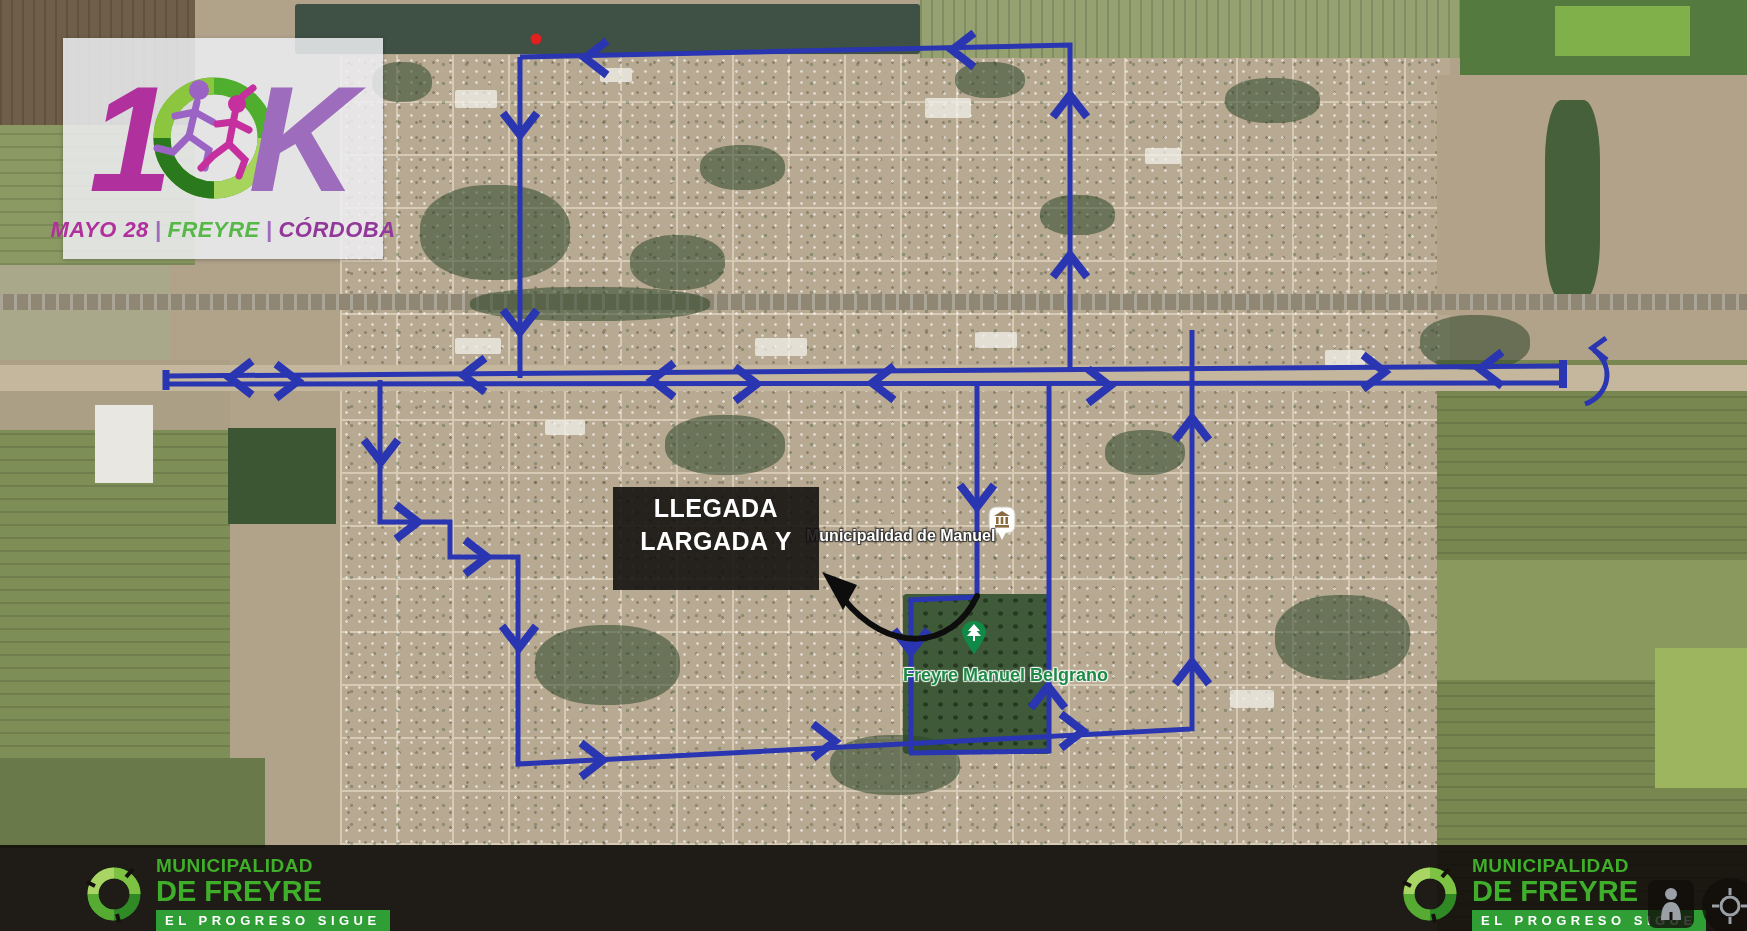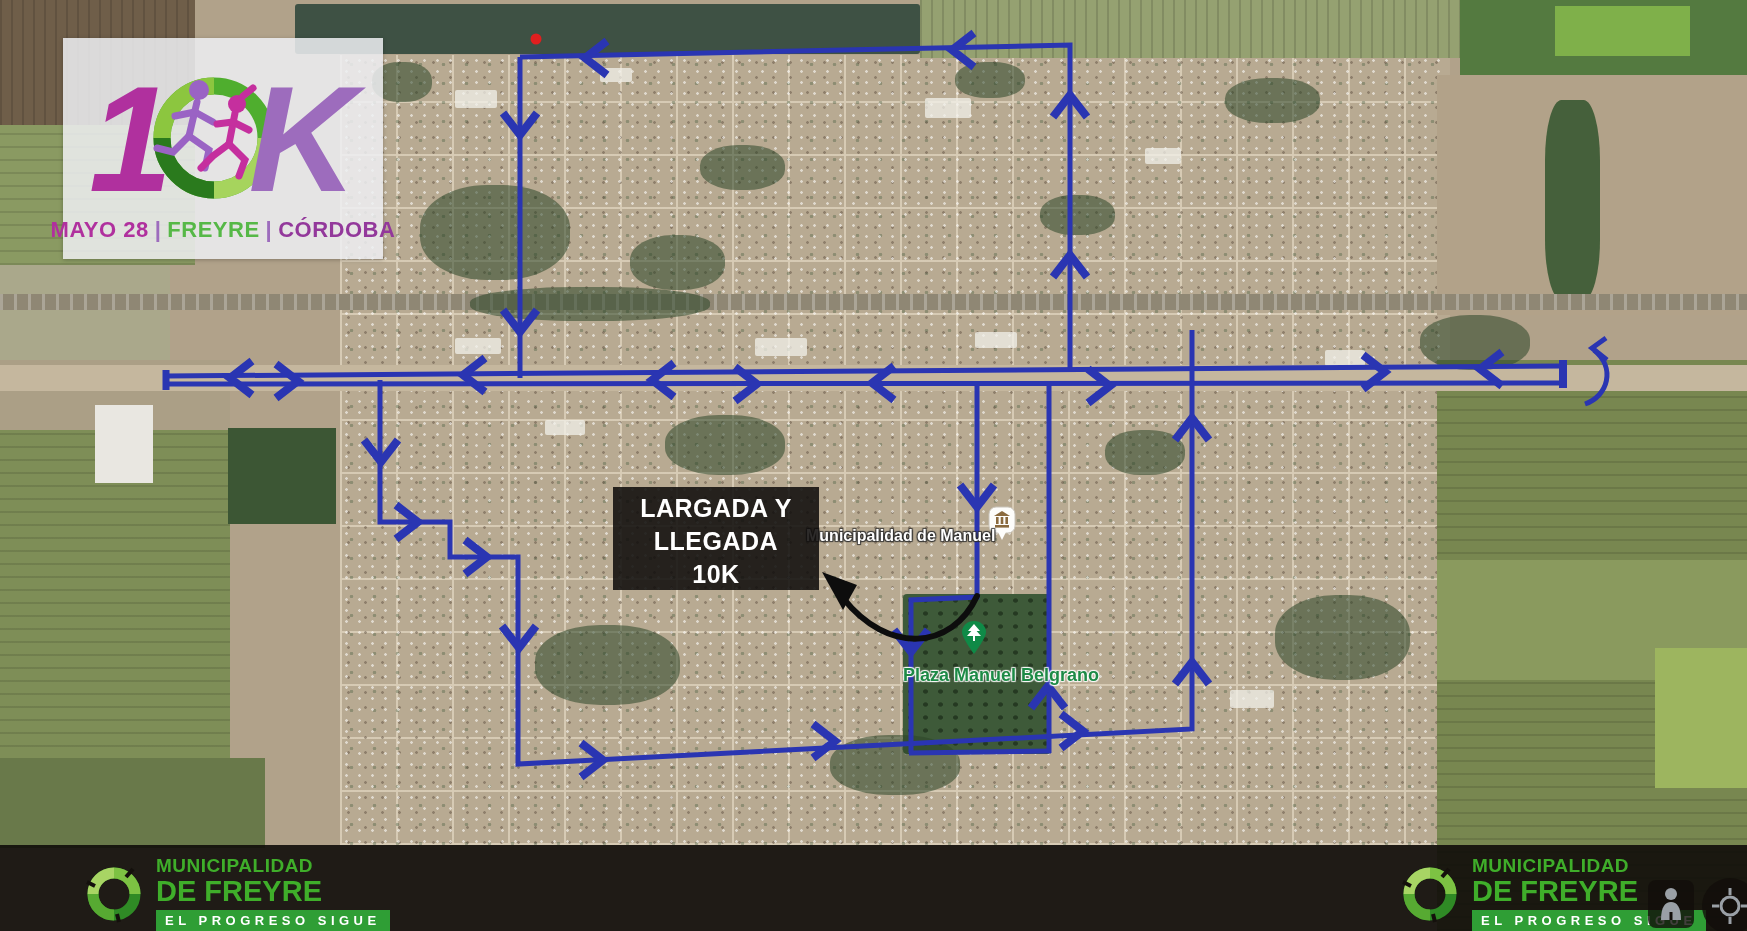--- a/index.html
+++ b/index.html
@@ -40,21 +40,21 @@
     text-shadow:-1px -1px 1px rgba(255,255,255,.9),1px -1px 1px rgba(255,255,255,.9),
                 -1px 1px 1px rgba(255,255,255,.9),1px 1px 1px rgba(255,255,255,.9);}
   
   .logocard{position:absolute;left:63px;top:38px;width:320px;height:221px;
     background:rgba(238,240,243,.85);box-shadow:0 1px 4px rgba(0,0,0,.25);
     display:flex;flex-direction:column;align-items:center;justify-content:center;}
   .logogfx{display:flex;align-items:center;height:168px;font-style:italic;}
   .digit1{font-size:150px;font-weight:800;color:var(--magenta,#b0309e);line-height:1;margin-right:-34px;z-index:1;}
   .letterK{font-size:150px;font-weight:800;color:var(--purple,#9d6cbd);line-height:1;margin-left:-40px;z-index:3;}
   .ringwrap{position:relative;z-index:2;width:150px;height:150px;}
-  .logotitle{font-size:22px;font-weight:800;letter-spacing:.5px;margin-top:-6px;white-space:nowrap;}
+  .logotitle{font-size:22px;font-weight:800;font-style:italic;letter-spacing:.5px;margin-top:-6px;white-space:nowrap;}
   .logotitle .d{color:var(--magenta,#b0309e);} .logotitle .p{color:var(--green,#56b847);}
   .logotitle .r{color:#93389b;} .logotitle .s{color:#9d6cbd;padding:0 6px;}
   
   .bar{position:absolute;left:0;top:845px;width:1747px;height:86px;background:rgba(16,12,9,.9);}
   .munilogo{position:absolute;top:856px;display:flex;align-items:center;gap:12px;}
   .muni-l1{color:var(--footer-green,#3fae2a);font-size:19px;font-weight:800;letter-spacing:.5px;line-height:1;}
   .muni-l2{color:var(--footer-green,#3fae2a);font-size:29px;font-weight:800;line-height:1;margin-top:2px;}
   .muni-badge{display:inline-block;background:#2f9e35;color:#fff;font-size:13px;font-weight:700;
     letter-spacing:4.5px;padding:3px 9px;margin-top:4px;}
   .bartitle{position:absolute;top:852px;left:50%;transform:translateX(-50%);
@@ -184,26 +184,25 @@
   <div class="mlabel" style="left:806px;top:527px">Municipalidad de Manuel</div>
 
   <svg class="pin" style="left:961px;top:620px" width="26" height="35" viewBox="0 0 26 35">
     <path d="M13,34 C13,34 1,18 1,12 A12,11 0 1 1 25,12 C25,18 13,34 13,34 Z" fill="var(--park-green,#0f8a47)"></path>
     <g fill="#fff">
       <path d="M13,4 L19,11 L7,11 Z"></path>
       <path d="M13,8 L20,16 L6,16 Z"></path>
       <rect x="12" y="16" width="2" height="5"></rect>
     </g>
   </svg>
-  <div class="plabel" style="left:903px;top:665px">Plaza Manuel Belgrano</div>
+  <div class="plabel" style="left:903px;top:665px">Freyre Manuel Belgrano</div>
 
   <div class="sfbox">
+    <div>LLEGADA</div>
     <div>LARGADA Y</div>
-    <div>LLEGADA</div>
-    <div>10K</div>
   </div>
 
   <div class="logocard">
     <div class="logogfx">
       <span class="digit1">1</span>
       <span class="ringwrap">
         <svg width="150" height="150" viewBox="0 0 150 150">
           <circle cx="75" cy="74" r="52" fill="none" stroke="#4fae2e" stroke-width="17"></circle>
           <path d="M23,74 A52,52 0 0 1 75,22" fill="none" stroke="#8cc63f" stroke-width="17"></path>
           <path d="M75,126 A52,52 0 0 1 23,74" fill="none" stroke="#2a7a1d" stroke-width="17"></path>

